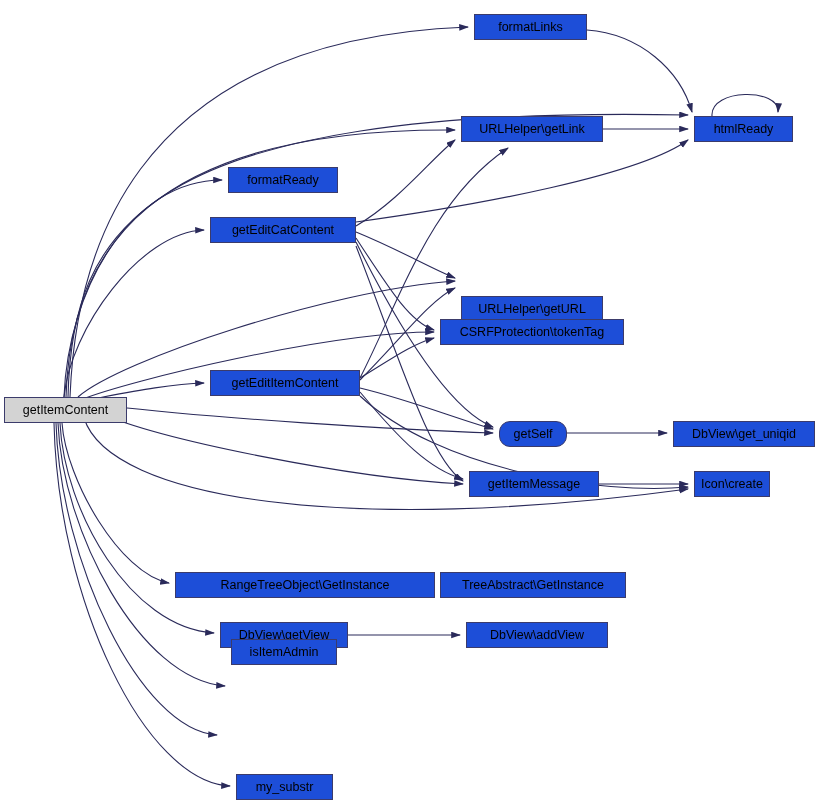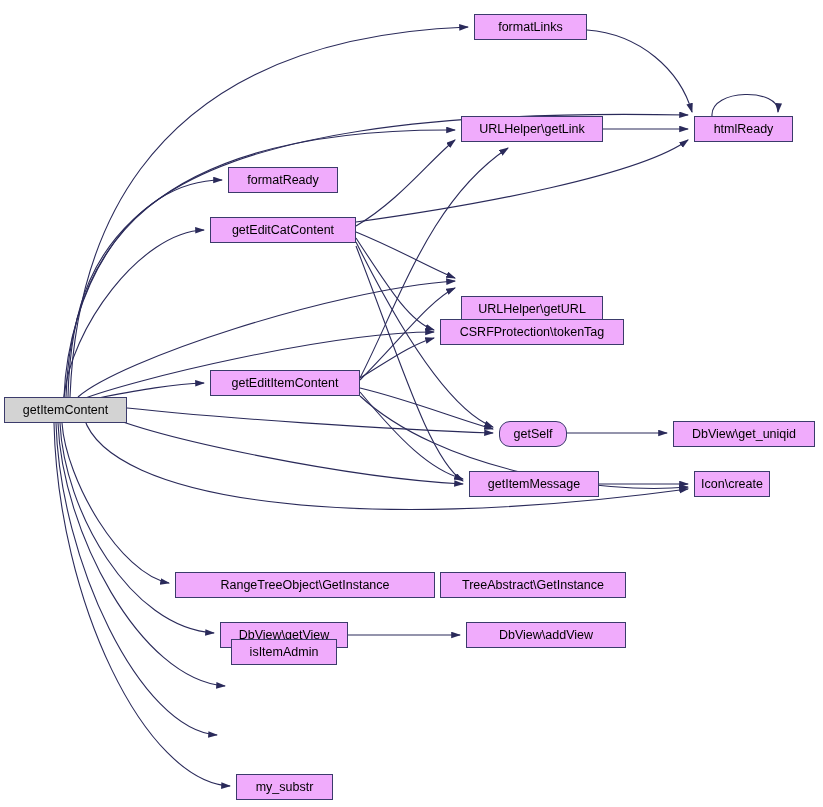--- a/index.html
+++ b/index.html
@@ -19,21 +19,21 @@
     position: absolute;
     left: 0;
     top: 0;
     width: 823px;
     height: 807px;
   }
   .node {
     position: absolute;
     box-sizing: border-box;
     border: 1px solid #3b3b6b;
-    background: #f0abfc;
+    background: #1d4ed8;
     color: #000000;
     font-size: 12.5px;
     line-height: 1;
     display: flex;
     align-items: center;
     justify-content: center;
     white-space: nowrap;
     height: 26px;
   }
   .node.root {
@@ -141,21 +141,21 @@
     </div>
   <div class="node" style="left:175px; top:572px; width:260px;">
       <span>RangeTreeObject\GetInstance</span>
     </div>
   <div class="node" style="left:440px; top:572px; width:186px;">
       <span>TreeAbstract\GetInstance</span>
     </div>
   <div class="node" style="left:220px; top:622px; width:128px;">
       <span>DbView\getView</span>
     </div>
-  <div class="node" style="left:466px; top:622px; width:160px;">
+  <div class="node" style="left:466px; top:622px; width:142px;">
       <span>DbView\addView</span>
     </div>
   <div class="node" style="left:231px; top:639px; width:106px;">
       <span>isItemAdmin</span>
     </div>
   <div class="node" style="left:236px; top:774px; width:97px;">
       <span>my_substr</span>
     </div>
 </div>
 

